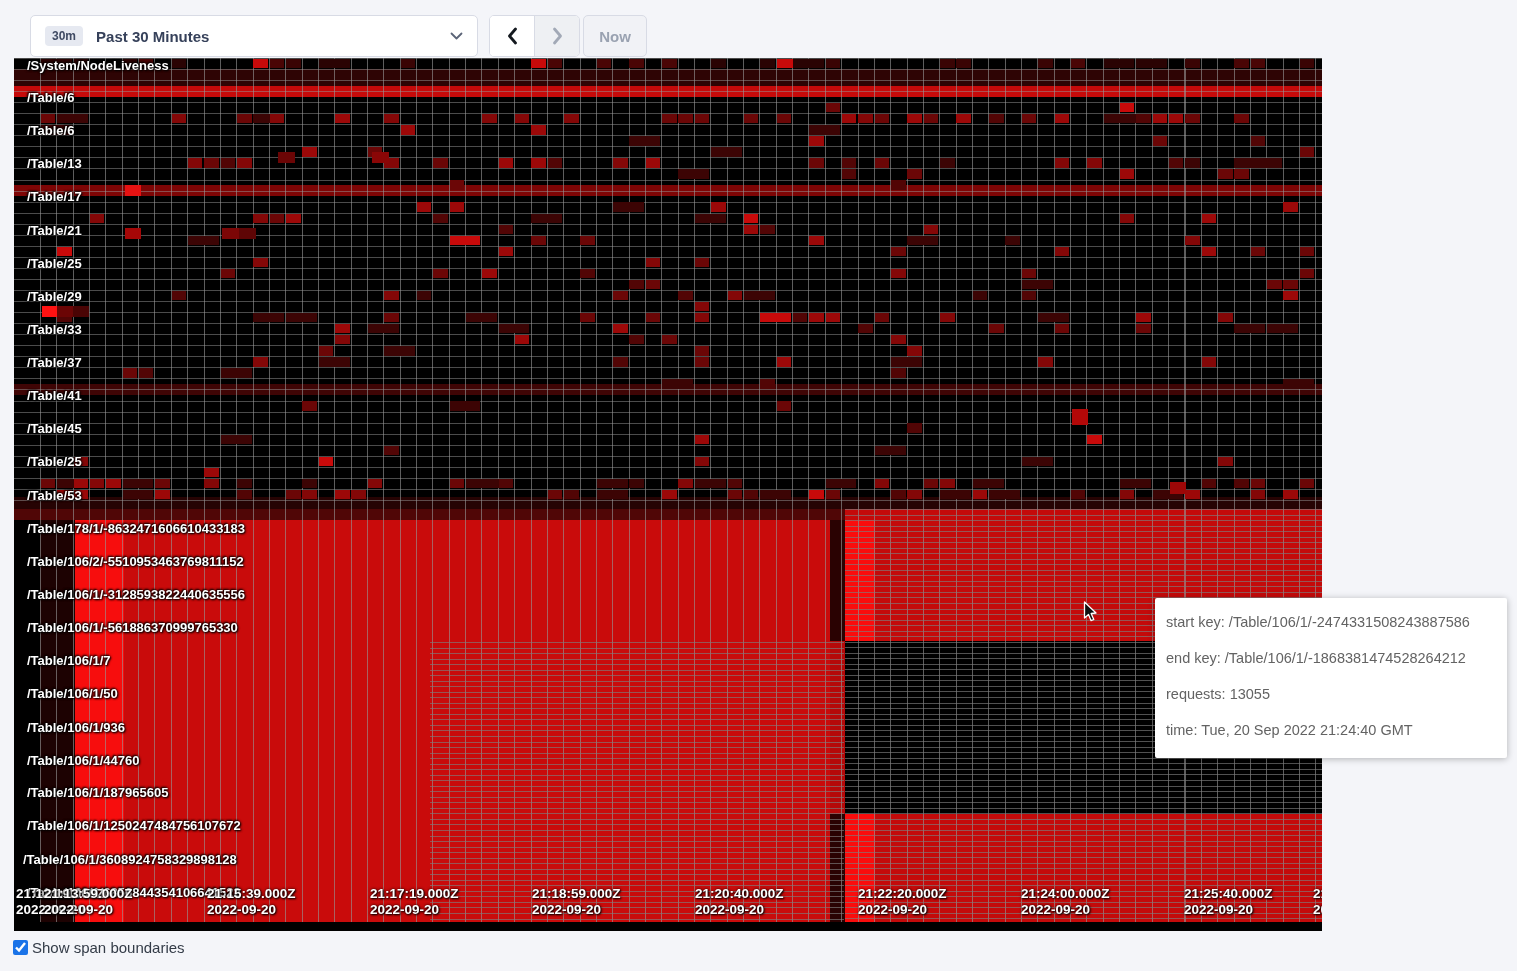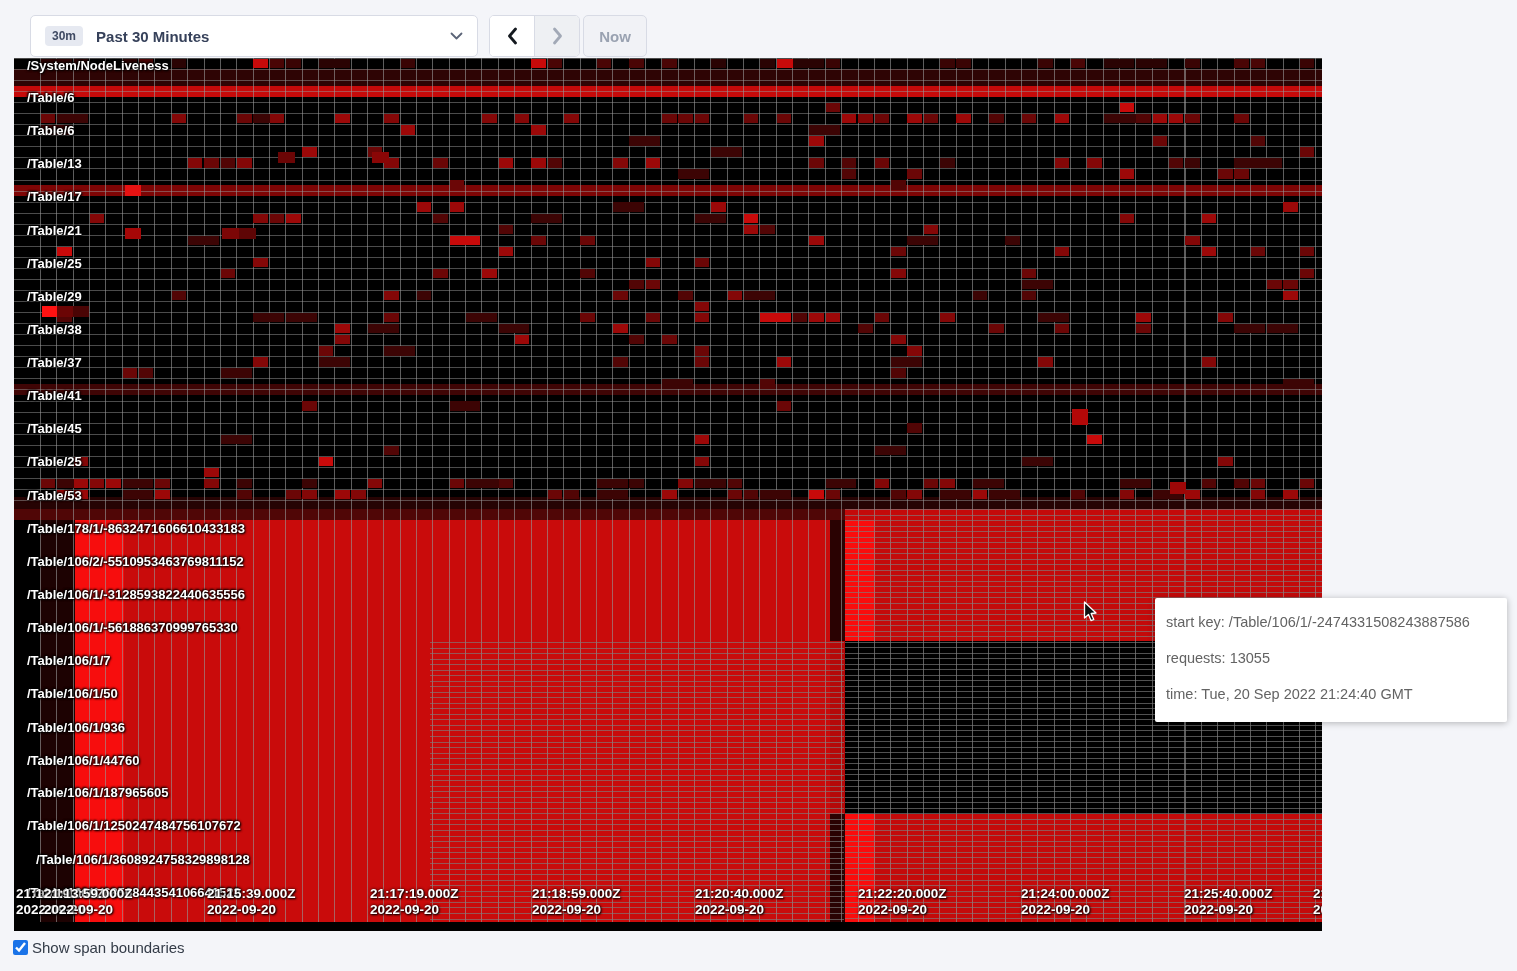--- a/index.html
+++ b/index.html
@@ -420,37 +420,37 @@
     <div class="abs" style="left: 358px; top: 94px; width: 17px; height: 11px; background: rgb(138, 6, 6);"></div>
     <div class="abs" style="left: 0px; top: 864px; width: 1308px; height: 9px; background: rgb(0, 0, 0);"></div>
     <div class="rowlabel" style="left: 13px; top: 7px;">/System/NodeLiveness</div>
     <div class="rowlabel" style="left: 13px; top: 39px;">/Table/6</div>
     <div class="rowlabel" style="left: 13px; top: 72px;">/Table/6</div>
     <div class="rowlabel" style="left: 13px; top: 105px;">/Table/13</div>
     <div class="rowlabel" style="left: 13px; top: 138px;">/Table/17</div>
     <div class="rowlabel" style="left: 13px; top: 172px;">/Table/21</div>
     <div class="rowlabel" style="left: 13px; top: 205px;">/Table/25</div>
     <div class="rowlabel" style="left: 13px; top: 238px;">/Table/29</div>
-    <div class="rowlabel" style="left: 13px; top: 271px;">/Table/38</div>
+    <div class="rowlabel" style="left: 13px; top: 271px;">/Table/33</div>
     <div class="rowlabel" style="left: 13px; top: 304px;">/Table/37</div>
     <div class="rowlabel" style="left: 13px; top: 337px;">/Table/41</div>
     <div class="rowlabel" style="left: 13px; top: 370px;">/Table/45</div>
     <div class="rowlabel" style="left: 13px; top: 403px;">/Table/25</div>
     <div class="rowlabel" style="left: 13px; top: 437px;">/Table/53</div>
     <div class="rowlabel" style="left: 13px; top: 470px;">/Table/178/1/-8632471606610433183</div>
     <div class="rowlabel" style="left: 13px; top: 503px;">/Table/106/2/-5510953463769811152</div>
     <div class="rowlabel" style="left: 13px; top: 536px;">/Table/106/1/-3128593822440635556</div>
     <div class="rowlabel" style="left: 13px; top: 569px;">/Table/106/1/-561886370999765330</div>
     <div class="rowlabel" style="left: 13px; top: 602px;">/Table/106/1/7</div>
     <div class="rowlabel" style="left: 13px; top: 635px;">/Table/106/1/50</div>
     <div class="rowlabel" style="left: 13px; top: 669px;">/Table/106/1/936</div>
     <div class="rowlabel" style="left: 13px; top: 702px;">/Table/106/1/44760</div>
     <div class="rowlabel" style="left: 13px; top: 734px;">/Table/106/1/187965605</div>
     <div class="rowlabel" style="left: 13px; top: 767px;">/Table/106/1/1250247484756107672</div>
-    <div class="rowlabel" style="left: 22px; top: 801px;">/Table/106/1/3608924758329898128</div>
+    <div class="rowlabel" style="left: 9px; top: 801px;">/Table/106/1/3608924758329898128</div>
     <div class="rowlabel" style="left: 13px; top: 834px;">/Table/106/1/6856844354106641522</div>
     <div class="tick" style="left: 2px; top: 828px;">
       <div>21:12:19.000Z</div>
       <div>2022-09-20</div>
     </div>
     <div class="tick" style="left: 30px; top: 828px;">
       <div>21:13:59.000Z</div>
       <div>2022-09-20</div>
     </div>
     <div class="tick" style="left: 193px; top: 828px;">
@@ -482,20 +482,21 @@
       <div>2022-09-20</div>
     </div>
     <div class="tick" style="left: 1299px; top: 828px;">
       <div>21:27:20.000Z</div>
       <div>2022-09-20</div>
     </div>
   </div>
 
 <div class="tooltip">
   <div class="tooltip-line">start key: /Table/106/1/-2474331508243887586</div>
+  <div class="tooltip-line">end key: /Table/106/1/-1868381474528264212</div>
   <div class="tooltip-line">requests: 13055</div>
   <div class="tooltip-line">time: Tue, 20 Sep 2022 21:24:40 GMT</div>
 </div>
 
 <div class="cursor">
   <svg width="15" height="22" viewBox="0 0 15 22">
     <path d="M1.5,1 L1.5,17 L5.5,13.5 L8.1,19.7 L10.8,18.5 L8.1,12.5 L13,12 Z" fill="#111" stroke="#fff" stroke-width="1.3" stroke-linejoin="round"></path>
   </svg>
 </div>
 

